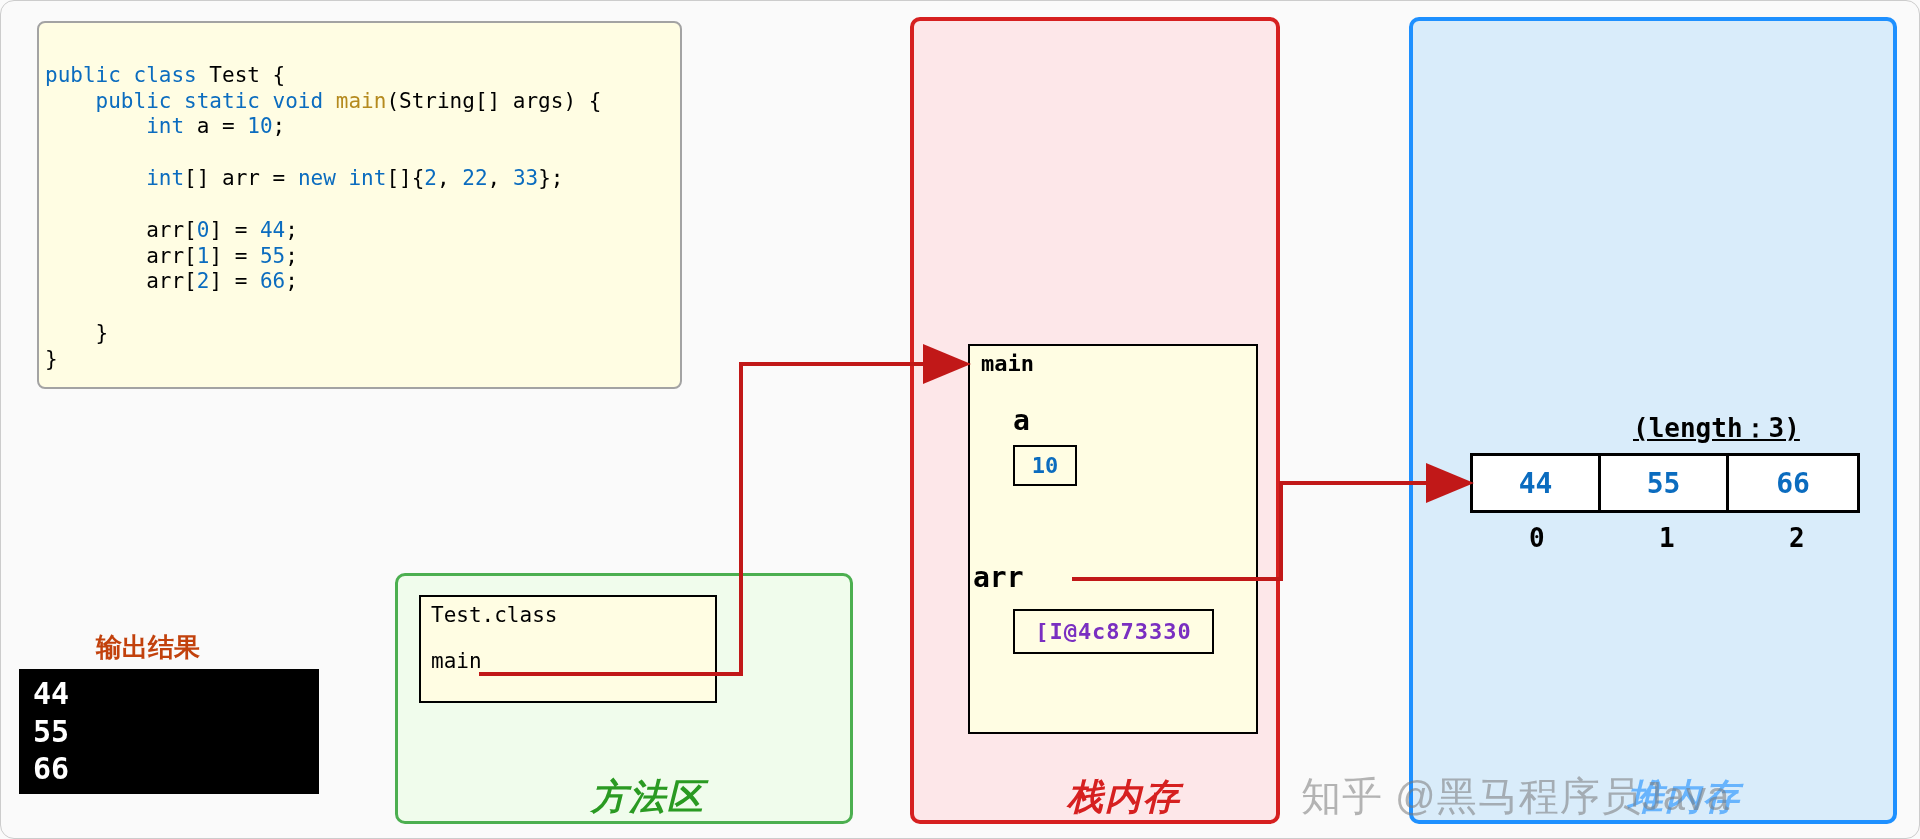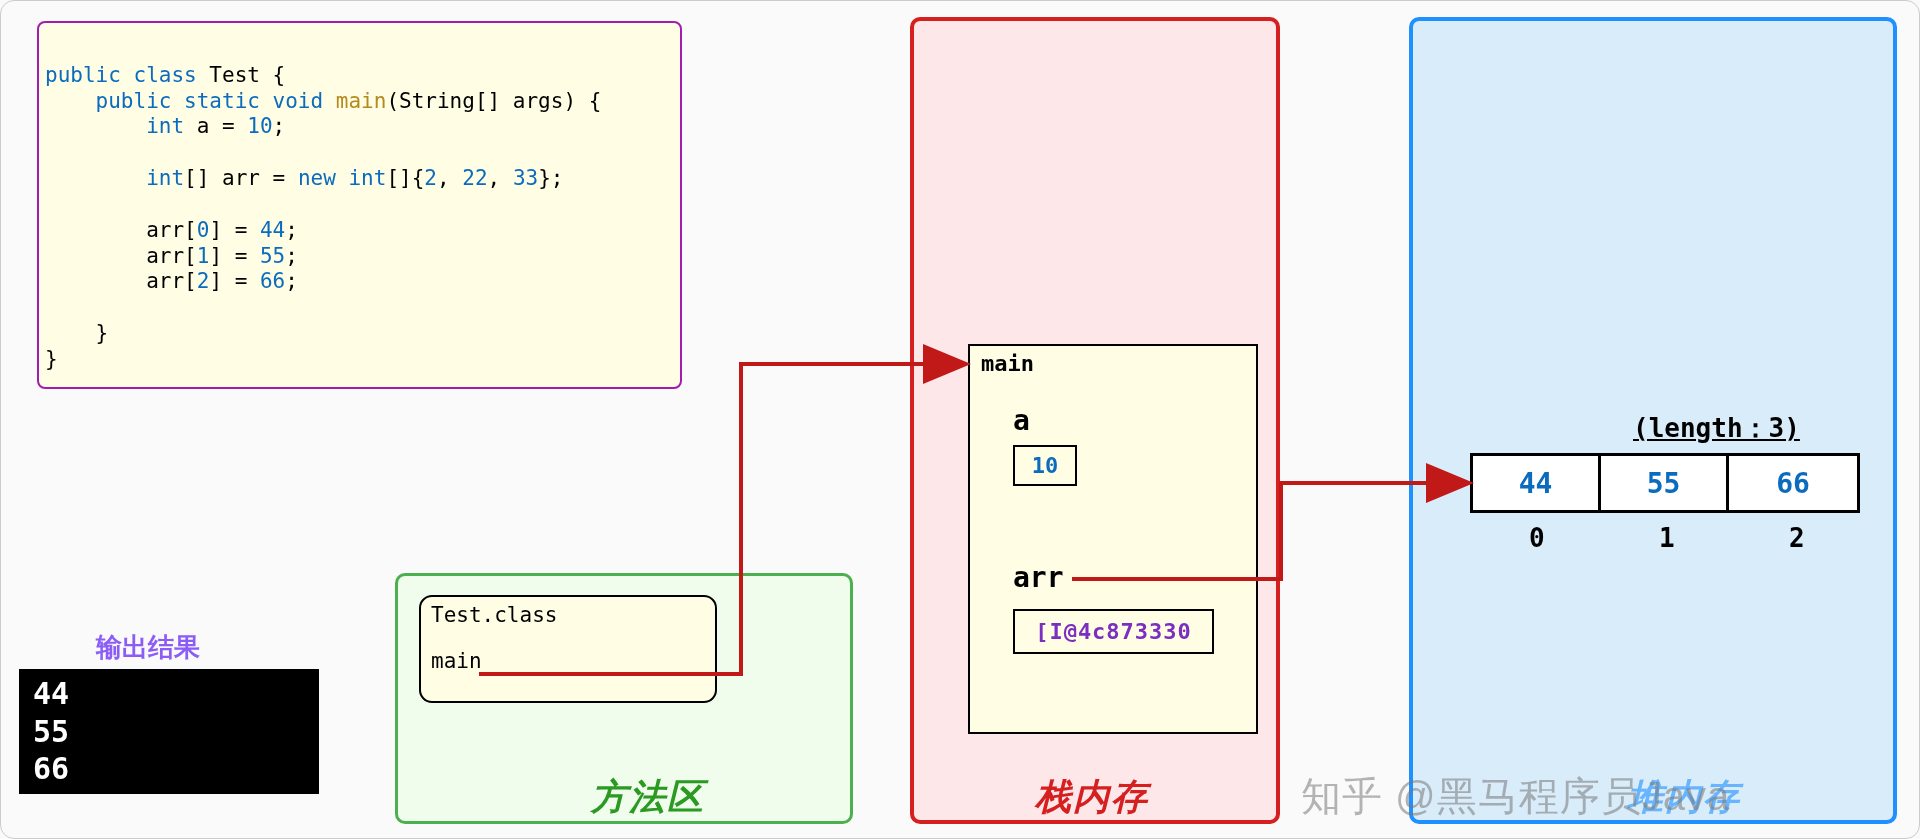--- a/index.html
+++ b/index.html
@@ -2,35 +2,35 @@
 <html><head>
 <meta charset="utf-8">
 <style>
 * { box-sizing: border-box; margin: 0; padding: 0; }
 body { width: 1920px; height: 839px; background: #fafafa; font-family: Consolas, Monaco, monospace; position: relative; overflow: hidden; border: 1px solid #ccc; border-radius: 14px; }
 .region { position: absolute; border-radius: 10px; }
 .method-area { border: 3px solid #4caf50; background: #f0fcec; }
 .stack-area { border: 4px solid #d62020; background: #fde7e9; }
 .heap-area   { border: 4px solid #1e90ff; background: #d9ecfa; }
 
-.code-box { position: absolute; background: #fffde3; border: 2px solid #a21caf; border-radius: 8px; font-size: 21px; line-height: 1.23; padding: 14px 6px 14px 6px; white-space: pre; }
+.code-box { position: absolute; background: #fffde3; border: 2px solid #a3a3a3; border-radius: 8px; font-size: 21px; line-height: 1.23; padding: 14px 6px 14px 6px; white-space: pre; }
 .kw { color: #0b6cbf; }
 .mname { color: #b58a1e; }
 .num { color: #0b6cbf; }
 .fld { color: #a020f0; font-style: italic; }
 .hl { background: #f9b8b4; display: block; margin-left:-6px; margin-right:-6px; padding-left:6px; padding-bottom:4px; }
 
-.output-label { position: absolute; color: #8b5cf6; font-size: 26px; font-weight: bold; }
+.output-label { position: absolute; color: #c2410c; font-size: 26px; font-weight: bold; }
 .console { position: absolute; background: #000; color: #fff; font-size: 30px; font-weight: bold; line-height: 1.25; padding: 6px 14px; }
 
 .small-box { position: absolute; background: #fffde3; border: 2px solid #000; padding: 6px 10px; font-size: 21px; }
 
 .region-label { position: absolute; font-size: 36px; font-weight: 900; letter-spacing: 2px; font-style: italic; }
 .region-label.green { color: #2a9a22; }
-.region-label.red { color: #d62020; }
+.region-label.red { color: #d62020; margin-left: 32px; }
 .region-label.blue { color: #1e90ff; margin-left: 36px; }
 
 .stack-frame { position: absolute; background: #fffde3; border: 2px solid #000; }
 .frame-label { position: absolute; font-size: 22px; font-weight: bold; }
 .var-box { position: absolute; border: 2px solid #000; background: #fffde3; padding: 6px 14px; font-size: 22px; font-weight: bold; color: #0b6cbf; text-align: center; }
 .addr-box { position: absolute; border: 2px solid #000; background: #fffde3; padding: 8px 12px; font-size: 22px; font-weight: bold; color: #7a2fc1; text-align: center; letter-spacing: 1px; }
 .var-name { position: absolute; font-size: 28px; font-weight: bold; }
 .len-label { position: absolute; font-size: 26px; font-weight: bold; text-decoration: underline; }
 
 .arr-box { position: absolute; border: 3px solid #000; background: #fff; display: flex; }
@@ -66,31 +66,31 @@
 </div>
 
 <div class="output-label" style="left:95px; top:629px;">输出结果</div>
 
 <div class="console" style="left:18px; top:668px; width:300px;">
 <div>44</div>
 <div>55</div>
 <div>66</div>
 </div>
 
-<div class="small-box" style="left:418px; top:594px; width:298px; height:108px;border-radius:13px;">
+<div class="small-box" style="left:418px; top:594px; width:298px; height:108px;">
 <div style="margin-bottom:22px;">Test.class</div>
 <div>main</div>
 </div>
 <div class="region-label green" style="left:590px; top:772px;">方法区</div>
 
 <div class="stack-frame" style="left:967px; top:343px; width:290px; height:390px;"></div>
 <div class="frame-label" style="left:980px; top:350px;">main</div>
 <div class="var-name" style="left:1012px; top:403px;">a</div>
 <div class="var-box" style="left:1012px; top:444px; width:64px;">10</div>
-<div class="var-name" style="left:1012px; top:560px;">arr</div>
+<div class="var-name" style="left:972px; top:560px;">arr</div>
 <div class="addr-box" style="left:1012px; top:608px; width:201px;">[I@4c873330</div>
 <div class="region-label red" style="left:1034px; top:772px;">栈内存</div>
 
 <div class="len-label" style="left:1632px; top:410px;">(length：3)</div>
 <div class="arr-box" style="left:1469px; top:452px; width:390px; height:60px;">
   <div class="arr-cell" style="width:130px;">44</div>
   <div class="arr-cell" style="width:130px;">55</div>
   <div class="arr-cell" style="width:130px;">66</div>
 </div>
 <div class="idx" style="left:1528px; top:522px;">0</div>

